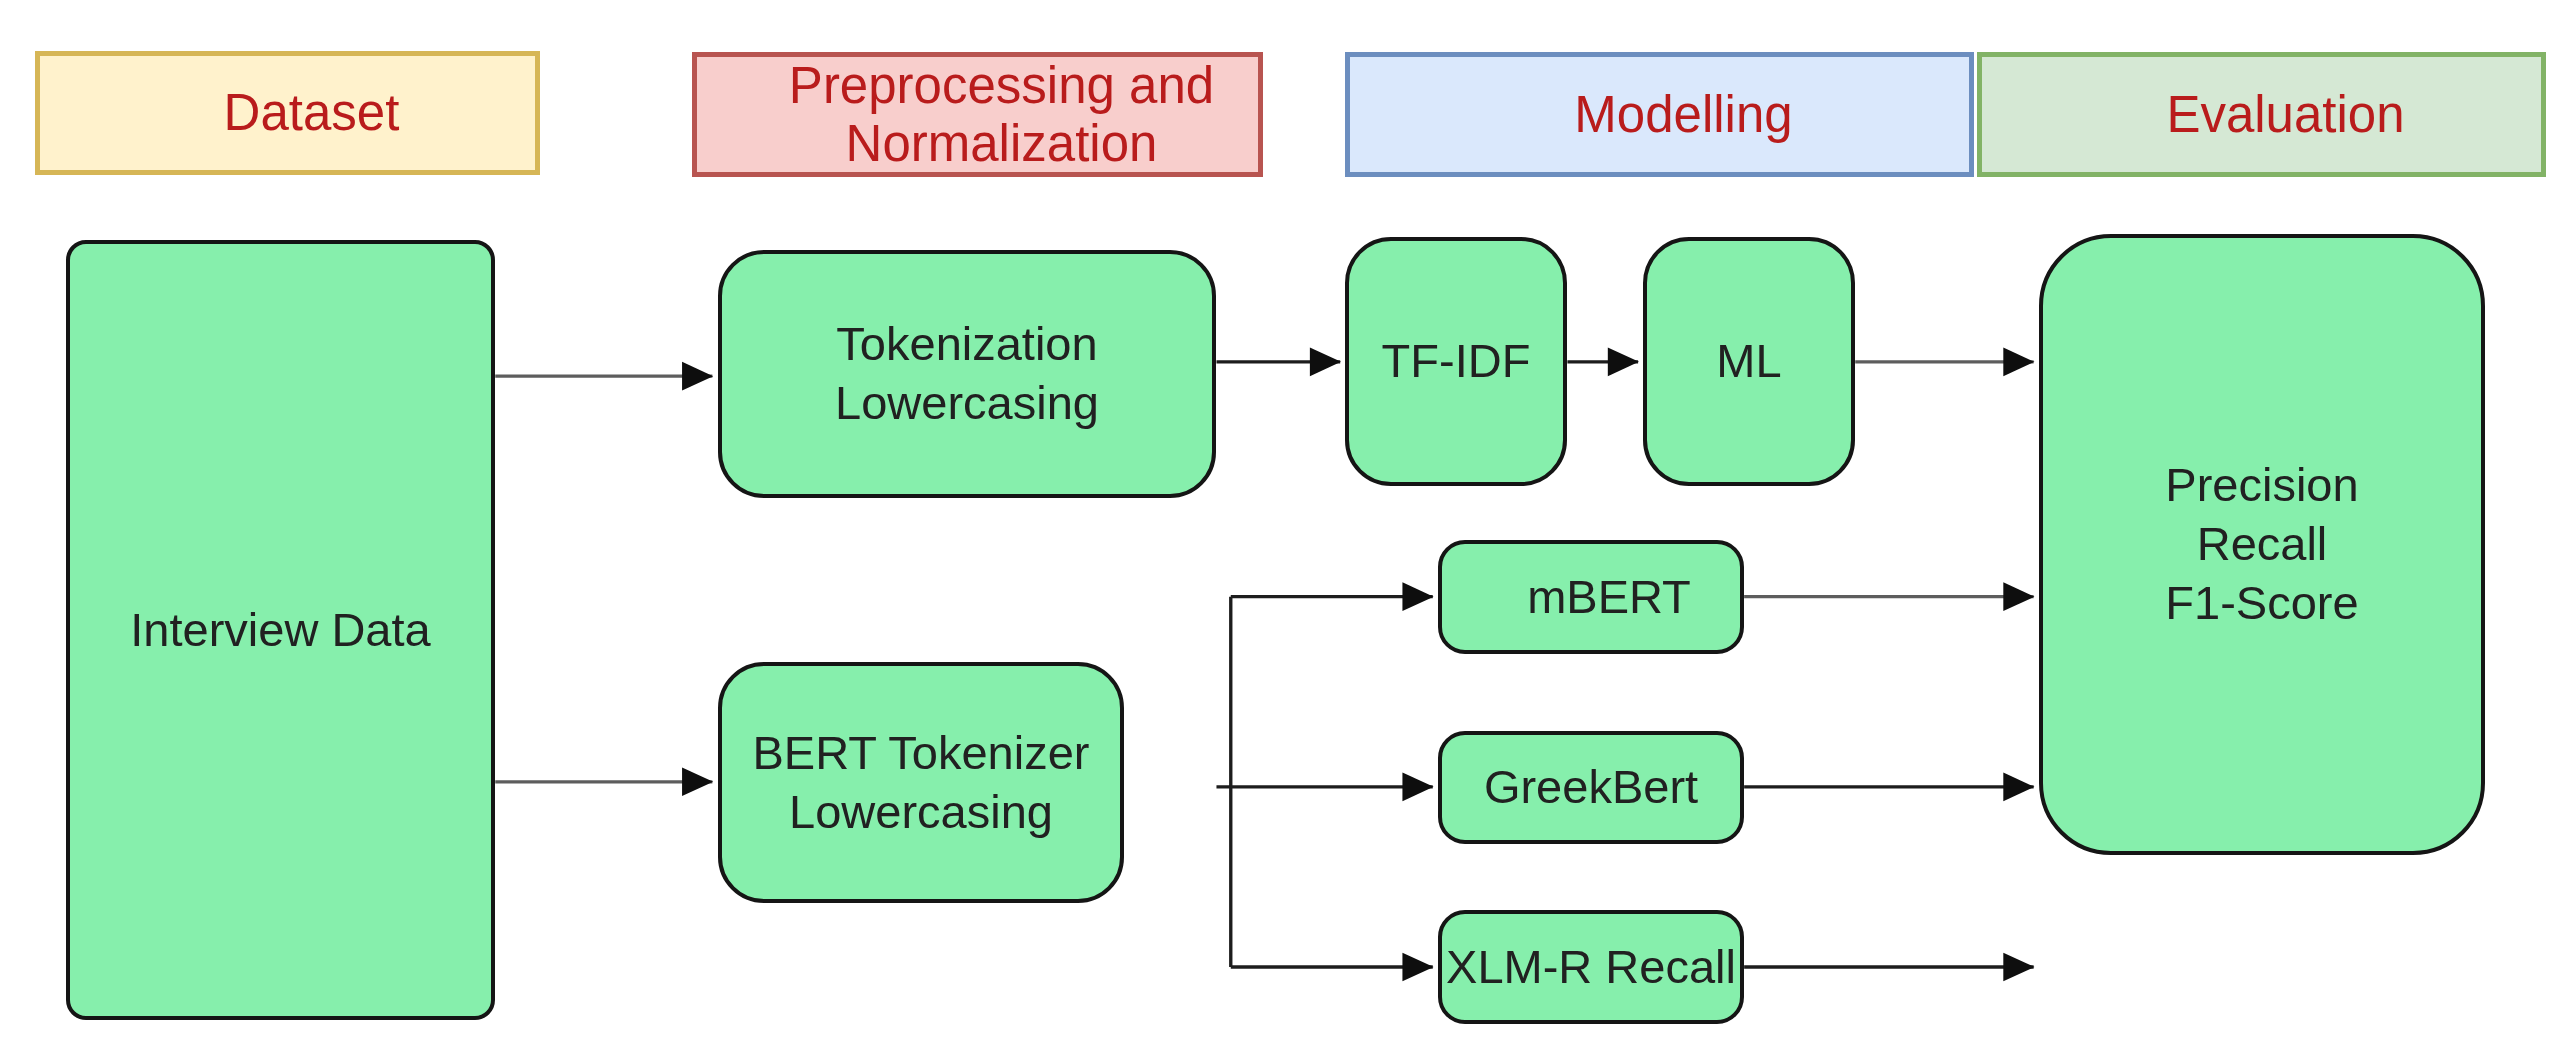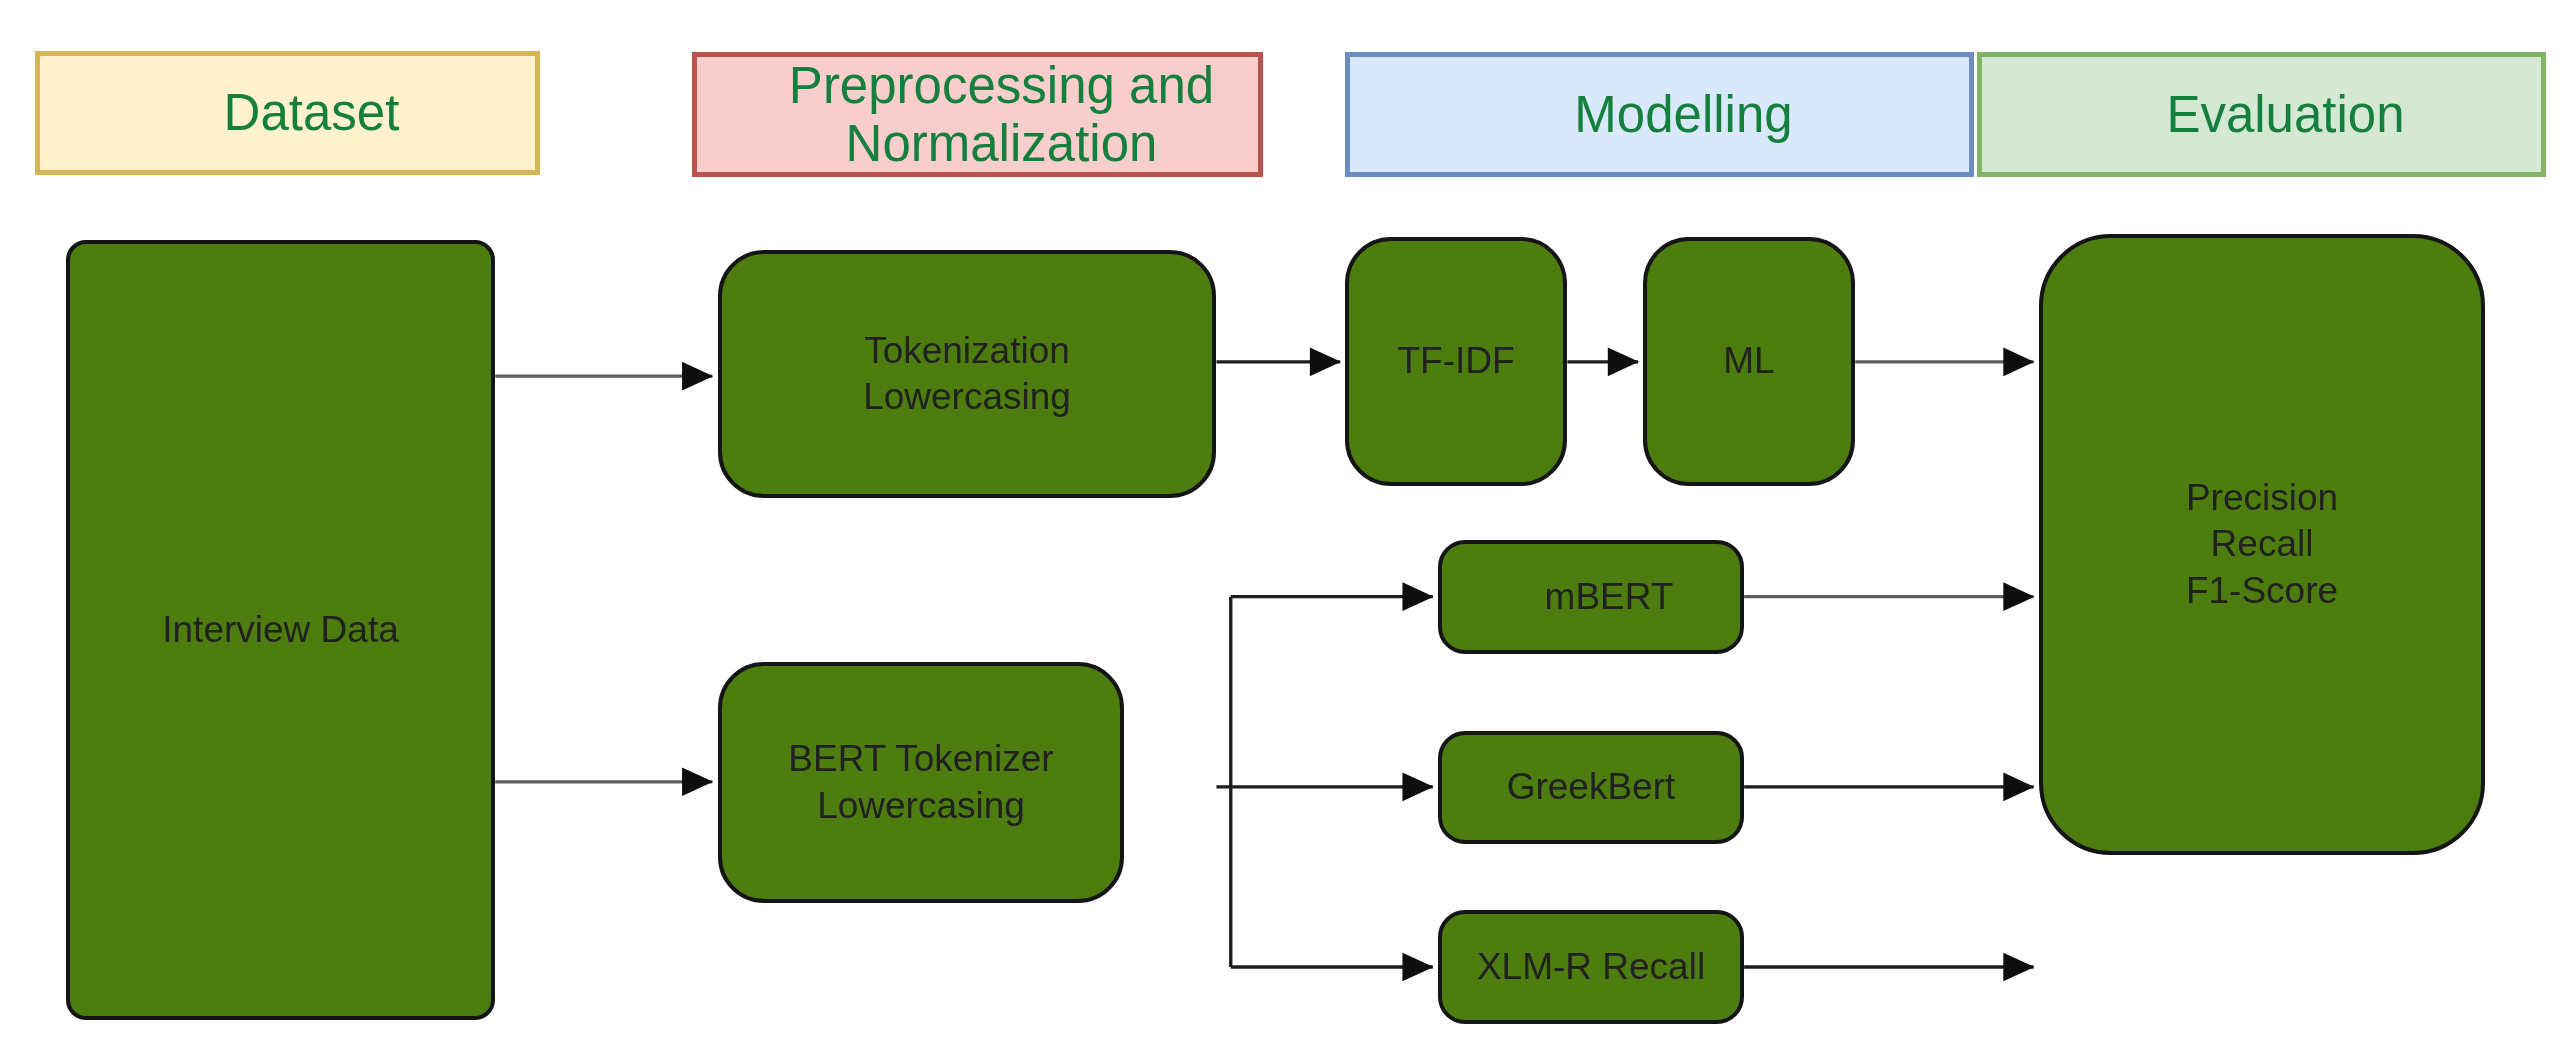--- a/index.html
+++ b/index.html
@@ -21,34 +21,34 @@
     position: absolute;
     box-sizing: border-box;
     border: 5.9px solid #000;
     display: flex;
     align-items: center;
     justify-content: center;
     text-align: center;
     white-space: pre-line;
     font-size: 51px;
     line-height: 1.12;
-    color: #15803d;
+    color: #b91c1c;
     padding-left: 48px;
   }
   .node {
     position: absolute;
     box-sizing: border-box;
-    background: #4d7c0f;
+    background: #86efac;
     border: 4.2px solid #151515;
     display: flex;
     align-items: center;
     justify-content: center;
     text-align: center;
     white-space: pre-line;
-    font-size: 37px;
+    font-size: 47px;
     line-height: 1.25;
     color: #212121;
   }
   .edge { stroke: #1d1d1d; stroke-width: 4; fill: none; }
   .edge.gray { stroke: #5d5d5d; }
 </style>
 </head>
 <body>
 
 <div class="canvas">

